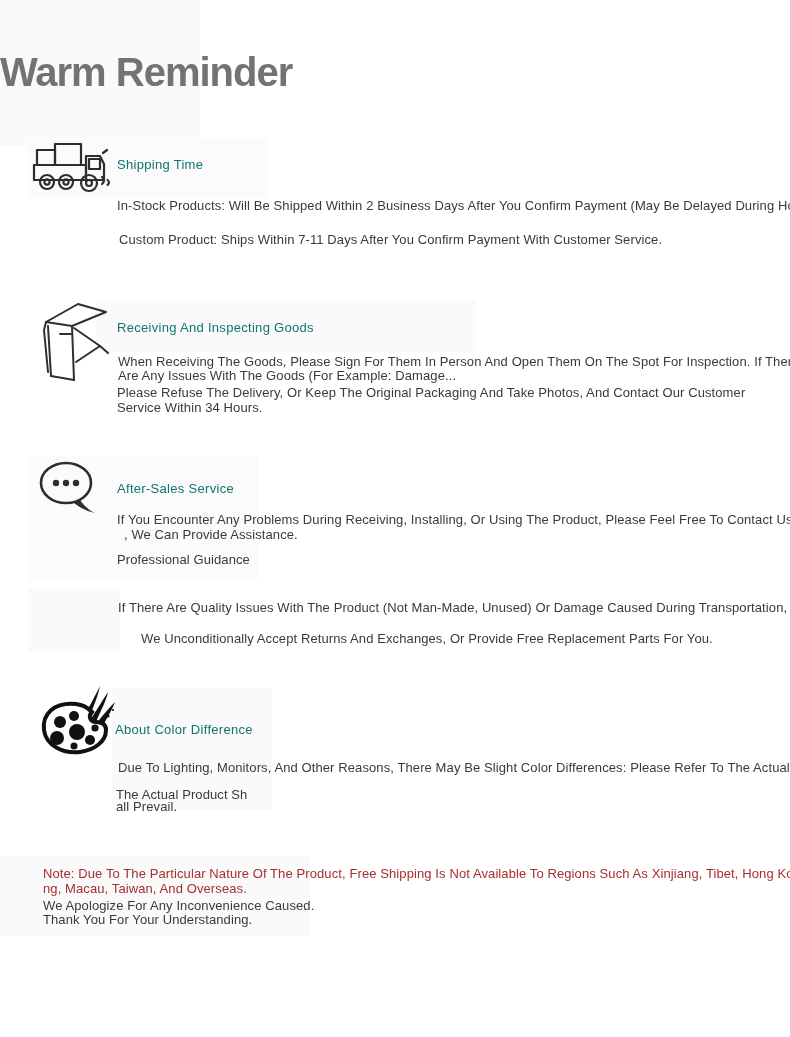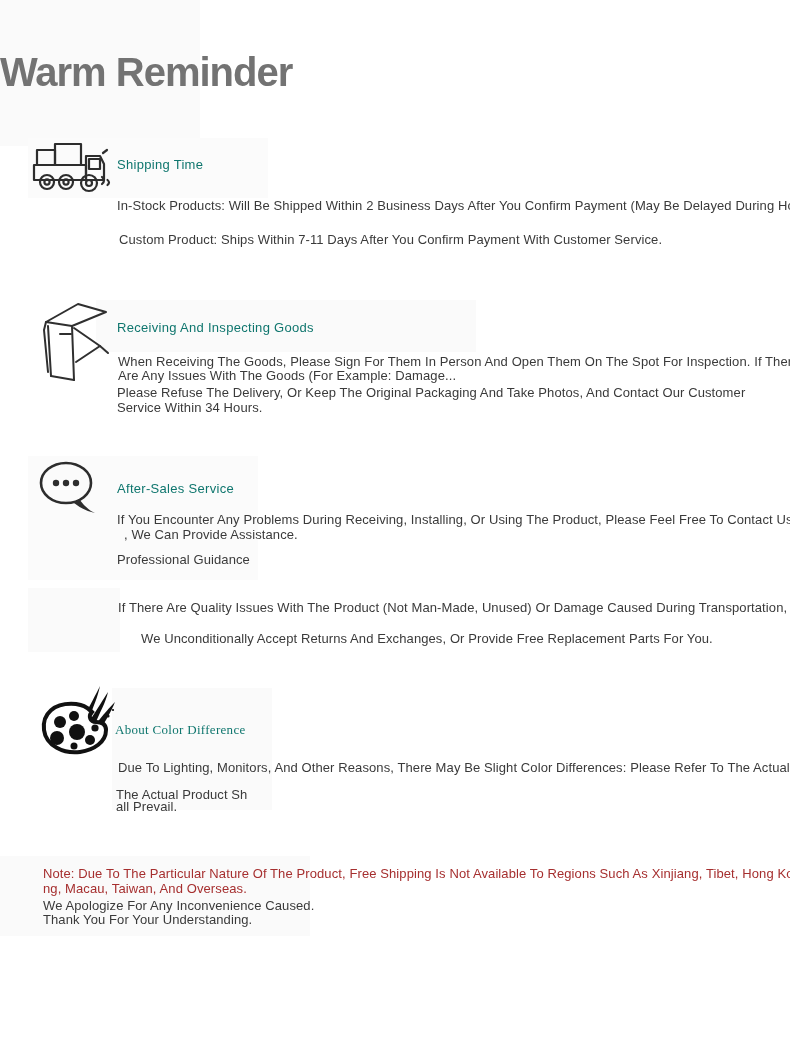--- a/index.html
+++ b/index.html
@@ -91,21 +91,21 @@
     <circle cx="68" cy="44" r="1.2" fill="#111"></circle>
     <path d="M40 24 C18 22 6 34 8 50 C10 66 28 74 44 72 C58 70 70 62 70 50 C70 44 66 42 60 42 C54 42 52 36 56 32 C50 26 46 25 40 24 Z" fill="#ffffff" stroke="#111" stroke-width="4"></path>
     <circle cx="24" cy="42" r="6" fill="#111"></circle>
     <circle cx="38" cy="36" r="5" fill="#111"></circle>
     <circle cx="41" cy="52" r="8" fill="#111"></circle>
     <circle cx="21" cy="58" r="7" fill="#111"></circle>
     <circle cx="38" cy="66" r="3.5" fill="#111"></circle>
     <circle cx="54" cy="60" r="5" fill="#111"></circle>
     <circle cx="59" cy="48" r="3.6" fill="#111"></circle>
   </svg>
-  <div class="hd" style="left:115px;top:722px;font-family:Liberation Serif, serif;">About Color Difference</div>
+  <div class="hd" style="left:115px;top:722px;">About Color Difference</div>
   <div class="ln" style="left:118px;top:760px;">Due To Lighting, Monitors, And Other Reasons, There May Be Slight Color Differences: Please Refer To The Actual Product</div>
   <div class="ln" style="left:116px;top:787px;">The Actual Product Sh</div>
   <div class="ln" style="left:116px;top:799px;">all Prevail.</div>
 
   <div class="ln red" style="left:43px;top:866px;">Note: Due To The Particular Nature Of The Product, Free Shipping Is Not Available To Regions Such As Xinjiang, Tibet, Hong Ko</div>
   <div class="ln red" style="left:43px;top:881px;">ng, Macau, Taiwan, And Overseas.</div>
   <div class="ln" style="left:43px;top:898px;">We Apologize For Any Inconvenience Caused.</div>
   <div class="ln" style="left:43px;top:912px;">Thank You For Your Understanding.</div>
 
 </div>

